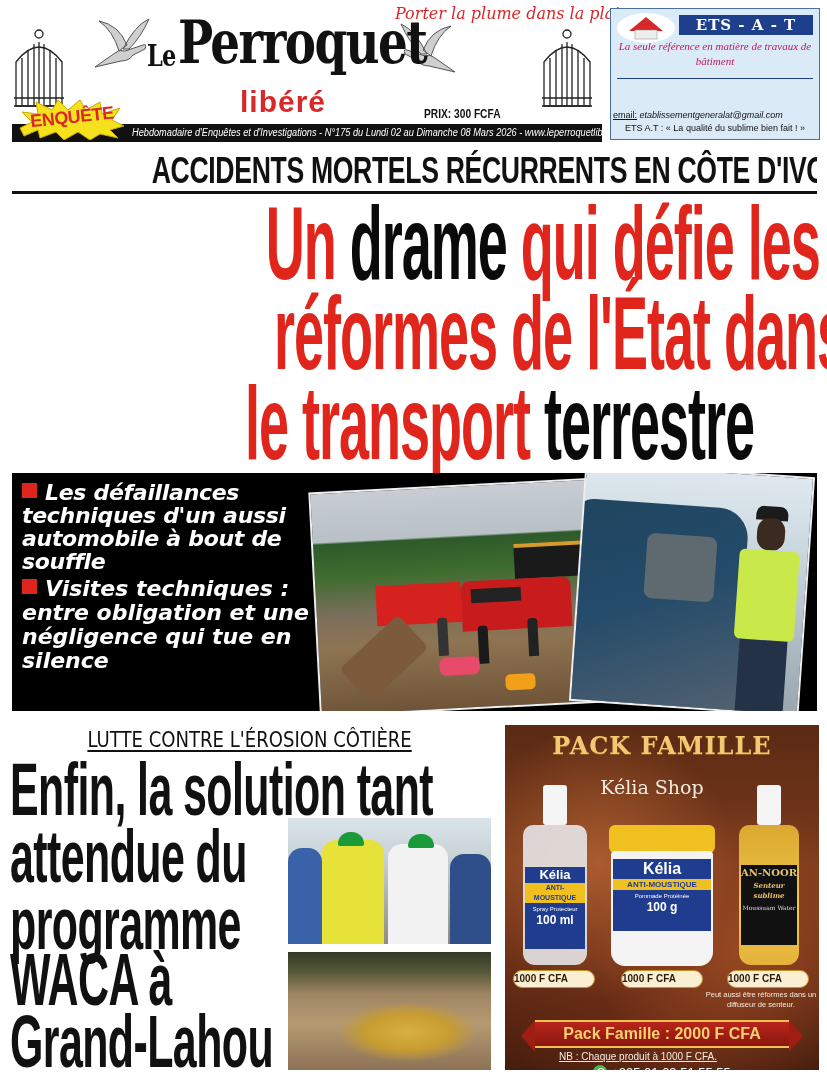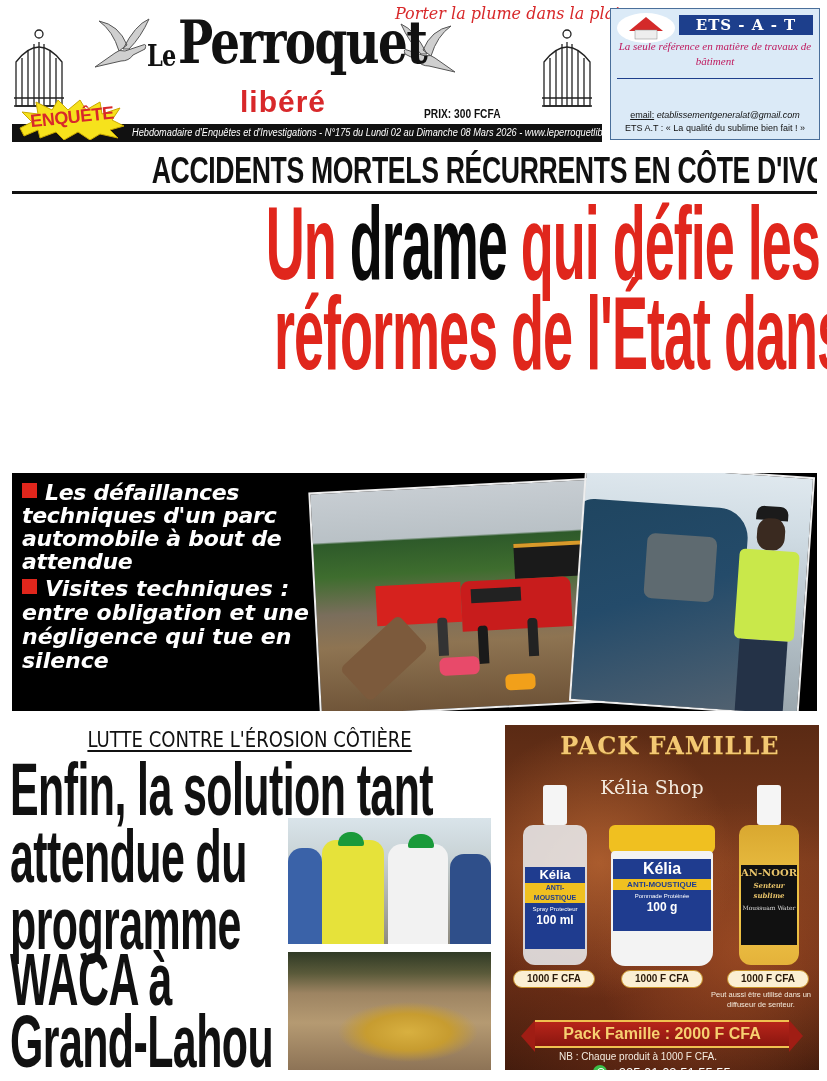--- a/index.html
+++ b/index.html
@@ -32,21 +32,21 @@
 
   
   .ets-ad { position: absolute; left: 610px; top: 8px; width: 210px; height: 132px; background: #dbeaf7; border: 1.5px solid #4a6f9a; }
   .ets-logo { position: absolute; left: 6px; top: 4px; width: 58px; height: 30px; border-radius: 50%; background: #fff; }
   .ets-logo svg { width: 100%; height: 100%; }
   .ets-badge { position: absolute; left: 68px; top: 6px; width: 134px; height: 20px; background: #1d3f8c; color: #fff; text-align: center; font-family: "DejaVu Serif", serif; font-weight: bold; font-size: 15px; line-height: 20px; letter-spacing: 1px; }
   .ets-tagline { position: absolute; left: 4px; top: 30px; width: 200px; text-align: center; font-family: Liberation Serif, serif; font-style: italic; font-size: 11px; line-height: 15px; color: #be185d; }
   .ets-divider { position: absolute; left: 6px; top: 69px; width: 196px; height: 1px; background: #1d3f8c; }
   .ets-contact { position: absolute; left: 2px; top: 72px; width: 204px; text-align: center; font-size: 10px; font-weight: bold; line-height: 13px; color: #111; }
   .ets-phone { font-size: 11px; }
-  .ets-email { position: absolute; left: 2px; top: 100px; width: 204px; text-align: center; font-size: 9px; line-height: 12px; color: #111; font-style: italic; }
+  .ets-email { position: absolute; left: 2px; top: 100px; width: 204px; text-align: left; font-size: 9px; line-height: 12px; color: #111; font-style: italic; }
   .ets-email .lbl { text-decoration: underline; font-style: normal; }
   .ets-quality { position: absolute; left: 2px; top: 113px; width: 204px; text-align: center; font-size: 9px; line-height: 12px; color: #111; }
 
   
   .kicker { position: absolute; left: 12px; top: 150px; width: 805px; height: 44px; border-bottom: 3px solid #111; text-align: center; font-family: "Liberation Sans", sans-serif; font-weight: bold; font-size: 37px; line-height: 42px; color: #111; white-space: nowrap; overflow: hidden; }
   .kicker span { display: inline-block; transform: scaleX(0.72); transform-origin: center; letter-spacing: -0.5px; }
 
   .main-headline { position: absolute; left: 10px; top: 198px; width: 810px; }
   .hl-line { height: 90px; text-align: center; font-family: "Liberation Sans", sans-serif; font-weight: bold; font-size: 104px; line-height: 90px; white-space: nowrap; overflow: visible; }
   .hl-line > span.inner { display: inline-block; transform: scaleX(0.52); transform-origin: center; letter-spacing: -2px; }
@@ -103,21 +103,21 @@
       radial-gradient(ellipse 70px 30px at 120px 80px, #d8b040 0%, #c79c30 60%, transparent 100%),
       linear-gradient(180deg, #2f3a25 0%, #5a5a3a 18%, #9d8462 35%, #b59a72 60%, #8d7356 100%); }
 
   
   .pack-ad { position: absolute; left: 505px; top: 725px; width: 314px; height: 345px; overflow: hidden;
     background:
       radial-gradient(circle at 30% 40%, rgba(210,120,60,0.55) 0%, transparent 45%),
       radial-gradient(circle at 75% 65%, rgba(190,95,45,0.5) 0%, transparent 45%),
       radial-gradient(circle at 50% 90%, rgba(120,50,25,0.6) 0%, transparent 55%),
       linear-gradient(180deg, #5a2a14 0%, #7a3a1c 40%, #6a2e16 70%, #3f1a0c 100%); }
-  .pack-title { position: absolute; left: 8px; top: 6px; width: 314px; text-align: center; font-family: "DejaVu Serif", serif; font-weight: bold; font-size: 24px; color: #f3c873; letter-spacing: 1px; text-shadow: 0 1px 0 #8a5a1a; }
+  .pack-title { position: absolute; left: 0; top: 6px; width: 314px; text-align: center; font-family: "DejaVu Serif", serif; font-weight: bold; font-size: 24px; color: #f3c873; letter-spacing: 1px; text-shadow: 0 1px 0 #8a5a1a; }
   .pack-shop { position: absolute; left: 0; top: 51px; width: 294px; text-align: center; font-family: "DejaVu Serif", serif; font-size: 19px; color: #f4ece0; }
 
   .product { position: absolute; }
   .bottle { position: absolute; border-radius: 10px 10px 12px 12px; }
   .bottle-cap { position: absolute; background: #f5f5f5; border-radius: 3px; }
   .label { position: absolute; background: #1f3c8f; color: #fff; text-align: center; font-weight: bold; }
   .label .brand { display: block; font-size: 13px; line-height: 16px; }
   .label .sub { display: block; background: #f0c020; color: #1f3c8f; font-size: 7px; line-height: 10px; }
   .label .desc { display: block; font-size: 6px; line-height: 9px; padding-top: 2px; font-weight: normal; }
   .label .qty { display: block; font-size: 12px; line-height: 12px; }
@@ -135,31 +135,31 @@
   .p2 .label .sub { font-size: 8px; line-height: 11px; }
 
   .p3 { left: 228px; top: 60px; width: 72px; height: 185px; }
   .p3 .bottle-cap { left: 24px; top: 0; width: 24px; height: 40px; }
   .p3 .bottle { left: 6px; top: 40px; width: 60px; height: 140px; background: linear-gradient(180deg, #d9a830 0%, #f2c84a 60%, #e4b23a 100%); }
   .p3 .label { left: 8px; top: 80px; width: 56px; height: 80px; background: #111; color: #e9c46a; font-family: "DejaVu Serif", serif; }
   .p3 .label .brand { font-size: 10px; line-height: 16px; }
   .p3 .label .sub { background: transparent; color: #e9c46a; font-style: italic; font-size: 7px; }
   .p3 .label .desc { color: #ddd; }
 
-  .price-pill { position: absolute; top: 245px; width: 82px; height: 18px; background: #fbefd3; border: 1.5px solid #c8922a; border-radius: 10px; text-align: center; font-size: 10px; line-height: 15px; font-weight: bold; color: #2a1a0a; }
+  .price-pill { position: absolute; top: 245px; width: 82px; height: 18px; background: #fbefd3; border: 1.5px solid #c8922a; border-radius: 10px; font-size: 10px; line-height: 15px; font-weight: bold; color: #2a1a0a; }
   .pp1 { left: 8px; }
   .pp2 { left: 116px; }
   .pp3 { left: 222px; }
   .diffuser-note { position: absolute; left: 200px; top: 265px; width: 112px; text-align: center; font-size: 7.5px; line-height: 10px; color: #f3eadb; }
 
   .pack-banner { position: absolute; left: 30px; top: 295px; width: 254px; height: 28px; background: linear-gradient(180deg, #b8251a 0%, #8a160f 100%); border-top: 2px solid #f0c050; border-bottom: 2px solid #f0c050; text-align: center; font-weight: bold; font-size: 16px; line-height: 24px; color: #f7d070; }
   .pack-banner::before, .pack-banner::after { content: ""; position: absolute; top: -2px; width: 0; height: 0; border-top: 16px solid transparent; border-bottom: 16px solid transparent; }
   .pack-banner::before { left: -14px; border-right: 14px solid #a01d14; }
   .pack-banner::after { right: -14px; border-left: 14px solid #a01d14; }
-  .pack-nb { position: absolute; left: 0; top: 326px; width: 266px; text-align: center; font-size: 10px; color: #f4ece0; }
+  .pack-nb { position: absolute; left: 0; top: 326px; width: 266px; text-align: center; font-size: 10px; color: #f4ece0; text-decoration: underline; }
   .pack-phone { position: absolute; left: 0; top: 340px; width: 314px; text-align: center; font-size: 13px; color: #ffffff; line-height: 14px; white-space: nowrap; }
   .wa-icon { display: inline-block; width: 14px; height: 14px; border-radius: 50%; background: #3bbf4a; vertical-align: -2px; margin-right: 4px; position: relative; }
   .wa-icon::after { content: ""; position: absolute; left: 4px; top: 3px; width: 6px; height: 7px; border: 1.5px solid #fff; border-radius: 50%; }
 </style>
 </head>
 <body>
 
 <div class="masthead">
   <div class="cage cage-left">
     <svg viewBox="0 0 58 82">
@@ -231,25 +231,28 @@
   <span>ACCIDENTS MORTELS RÉCURRENTS EN CÔTE D'IVOIRE</span>
 </div>
 
 <div class="main-headline">
   <div class="hl-line"><span class="inner">
     <span class="red">Un </span><span class="black">drame </span><span class="red">qui défie les</span>
   </span></div>
   <div class="hl-line"><span class="inner">
     <span class="red">réformes de l'État dans</span>
   </span></div>
+  <div class="hl-line"><span class="inner">
+    <span class="red">le transport </span><span class="black">terrestre</span>
+  </span></div>
 </div>
 
 <div class="story-block">
   <div class="bullets">
-    <div class="bullet1"><span class="sq"></span><span>Les défaillances techniques d'un parc automobile à bout de attendue</span></div>
+    <div class="bullet1"><span class="sq"></span><span>Les défaillances techniques d'un aussi automobile à bout de souffle</span></div>
     <div class="bullet2"><span class="sq"></span><span>Visites techniques : entre obligation et une négligence qui tue en silence</span></div>
   </div>
 
   <div class="photo-crash">
     <div class="bus"></div>
     <div class="truck1"></div>
     <div class="truck2">
         <div class="win"></div>
       </div>
     <div class="car"></div>
@@ -322,20 +325,20 @@
     <div class="label">
       <span class="brand">AN-NOOR</span>
       <span class="sub">Senteur sublime</span>
       <span class="desc">Moussuam Water</span>
     </div>
   </div>
 
   <div class="price-pill pp1">1000 F CFA</div>
   <div class="price-pill pp2">1000 F CFA</div>
   <div class="price-pill pp3">1000 F CFA</div>
-  <div class="diffuser-note">Peut aussi être utilisé dans un diffuseur de senteur.</div>
+  <div class="diffuser-note">Peut aussi être réformes dans un diffuseur de senteur.</div>
 
   <div class="pack-banner">Pack Famille : 2000 F CFA</div>
   <div class="pack-nb">NB : Chaque produit à 1000 F CFA.</div>
   <div class="pack-phone">
     <span class="wa-icon"></span><span>+225 01 03 51 55 55</span>
   </div>
 </div>
 
 </body></html>

